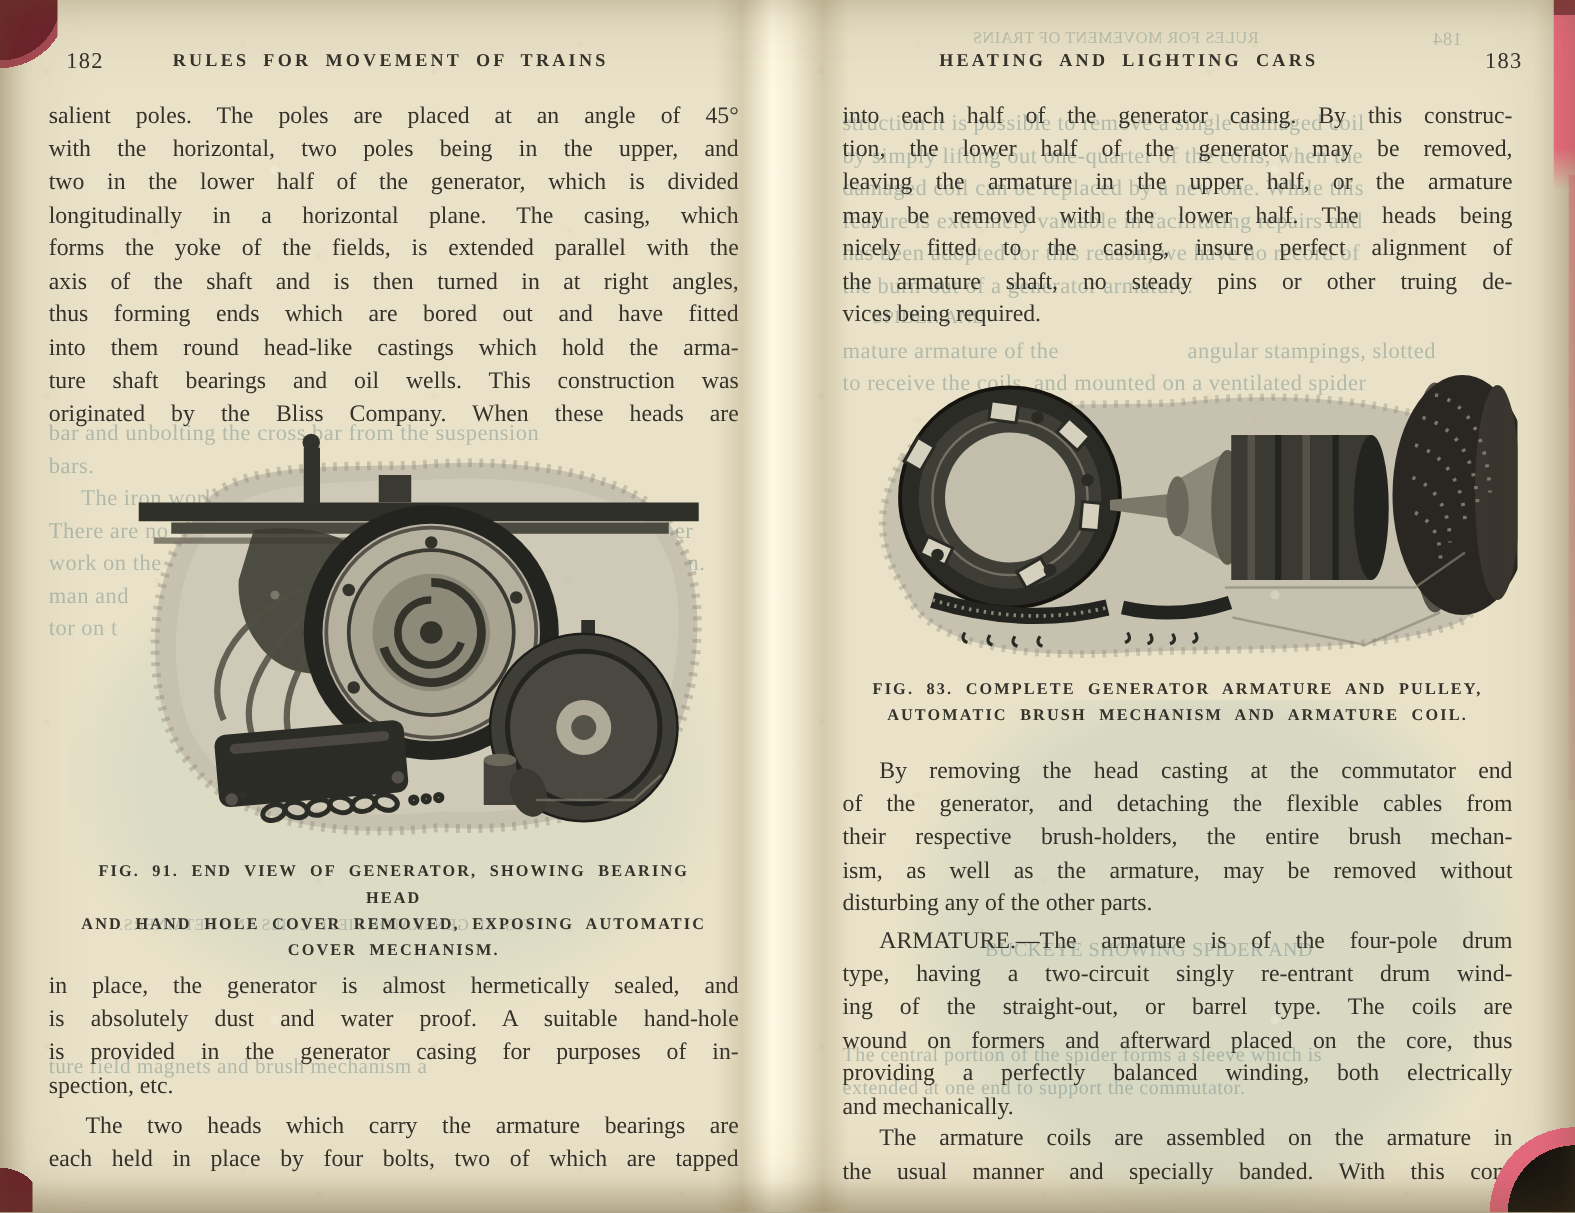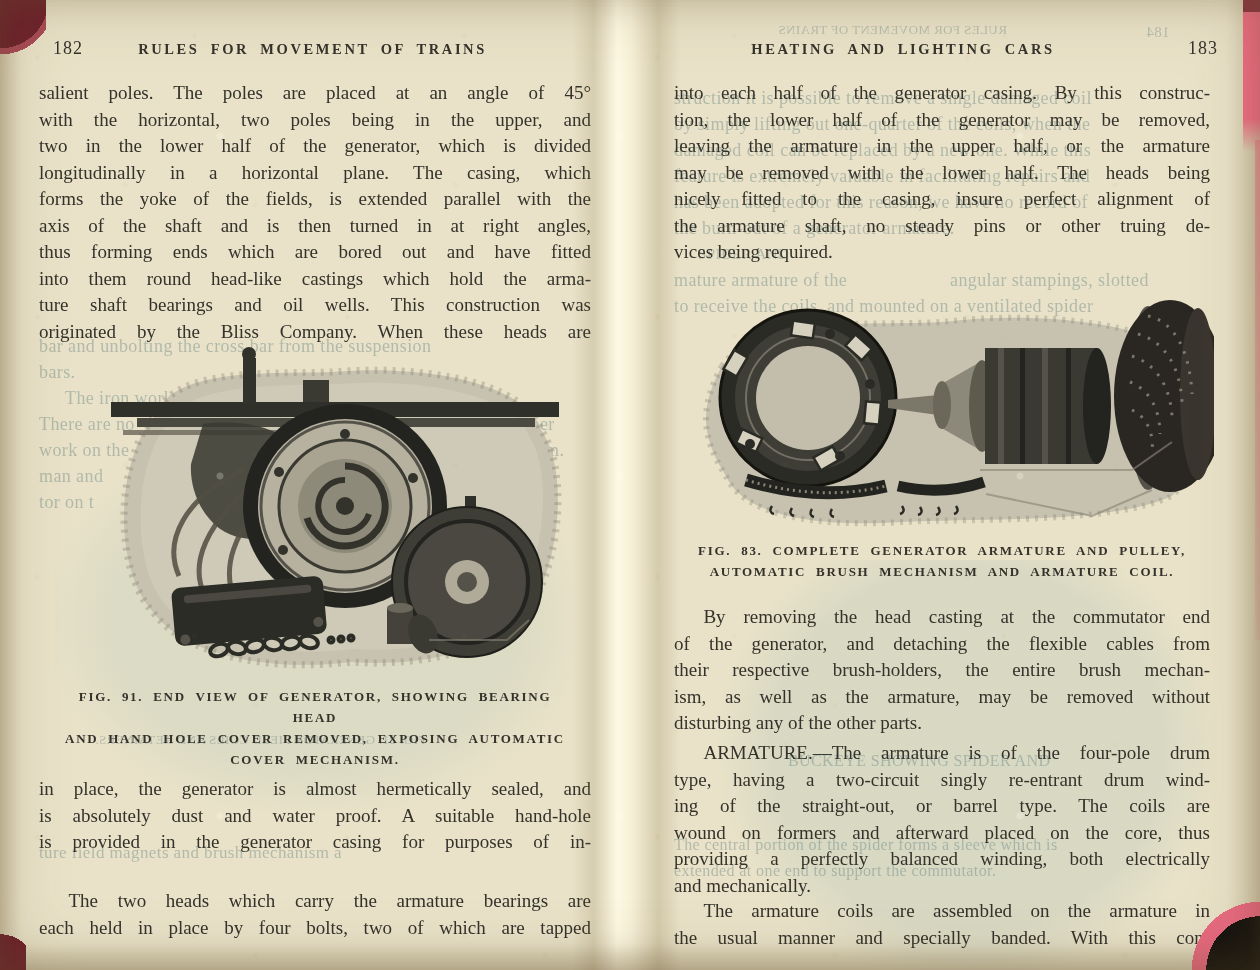--- a/index.html
+++ b/index.html
@@ -173,20 +173,21 @@
 
     <div class="col caption" style="top:686px;left:30px;width:520px;">
         <div class="tline">FIG. 91.  END VIEW OF GENERATOR, SHOWING BEARING HEAD</div>
         <div class="tline">AND HAND HOLE COVER REMOVED, EXPOSING AUTOMATIC</div>
         <div class="tline tlast">COVER MECHANISM.</div>
       </div>
     <div class="col para" style="top:776px;">
         <div class="tline">in place, the generator is almost hermetically sealed, and</div>
         <div class="tline">is absolutely dust and water proof.  A suitable hand-hole</div>
         <div class="tline">is provided in the generator casing for purposes of in-</div>
+        <div class="tline tlast">spection, etc.</div>
       </div>
     <div class="col para indent" style="top:888px;">
         <div class="tline">The two heads which carry the armature bearings are</div>
         <div class="tline">each held in place by four bolts, two of which are tapped</div>
       </div>
   </div>
 
   <div class="page page-right">
     <div class="ghost-layer">
       <div class="ghost-blob" style="left:60px;top:560px;"></div>

